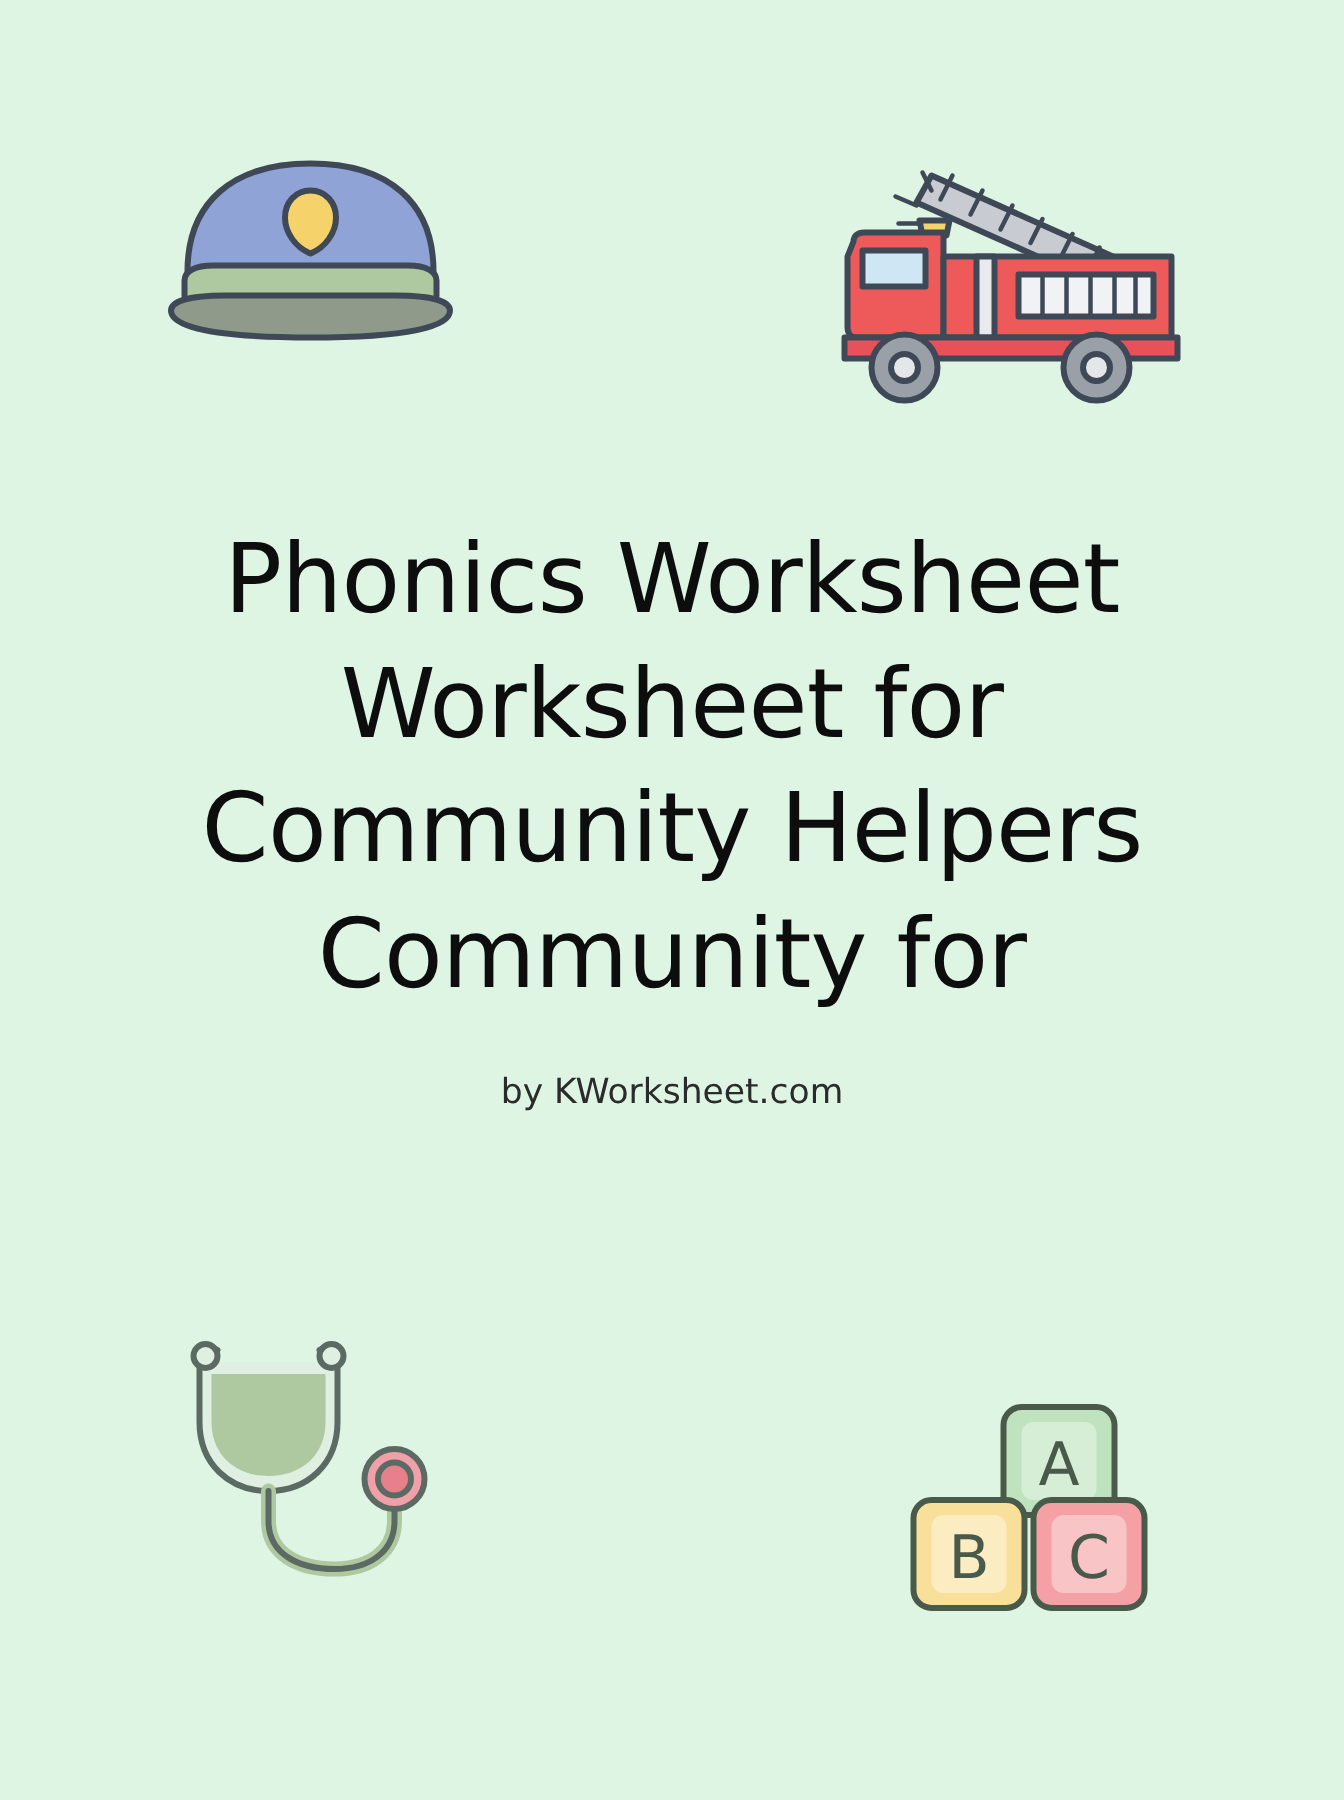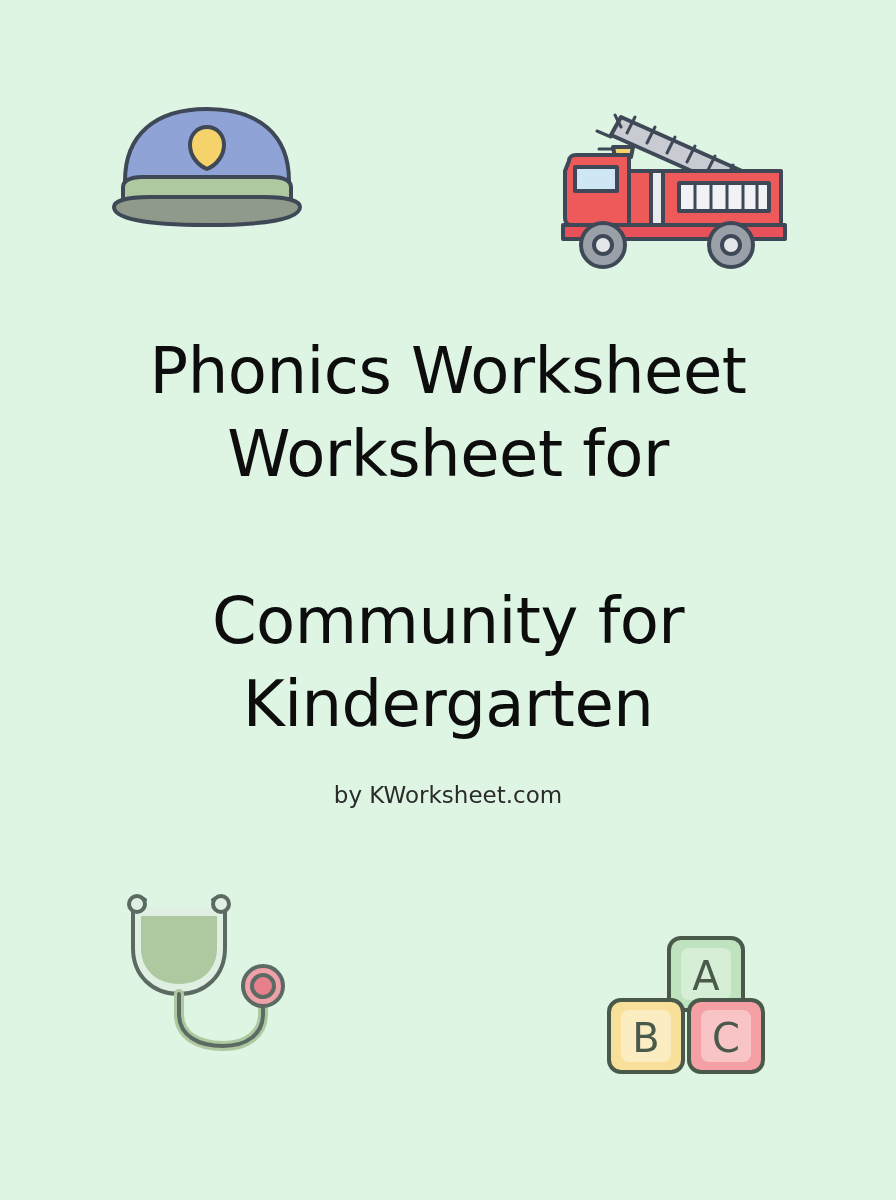--- a/index.html
+++ b/index.html
@@ -23,21 +23,21 @@
 
   
   .title-block {
     position: absolute;
     left: 0;
     top: 330px;
     width: 896px;
     text-align: center;
   }
   .title {
-    margin: 0;
+    margin: 16px;
     padding: 0 68px;
     font-family: "DejaVu Sans", sans-serif;
     font-size: 64px;
     line-height: 1.30;
     font-weight: 400;
     color: #0d0d0d;
     letter-spacing: -0.5px;
   }
   .byline {
     margin: 36px 0 0 0;
@@ -148,17 +148,17 @@
         <text x="51" y="122" font-family="'DejaVu Sans', sans-serif" font-size="40" fill="#4a5a4a" text-anchor="middle" stroke="none">B</text>
 
         <rect x="94" y="70" width="74" height="72" rx="12" fill="#f4a0a4"></rect>
         <rect x="106" y="80" width="50" height="52" rx="8" fill="#f9c4c6" stroke="none"></rect>
         <text x="131" y="122" font-family="'DejaVu Sans', sans-serif" font-size="40" fill="#4a5a4a" text-anchor="middle" stroke="none">C</text>
       </g>
     </svg>
   </div>
 
   <div class="title-block">
-    <h1 class="title"><span>Phonics Worksheet</span><br><span>Worksheet for</span><br><br><span>Community for</span><br><span>Kindergarten</span></h1>
+    <h1 class="title"><span>Phonics Worksheet</span><br><span>Worksheet for</span><br><span>Community Helpers</span><br><span>Community for</span><br></h1>
     <p class="byline">by KWorksheet.com</p>
   </div>
 
 </div>
 
 </body></html>

